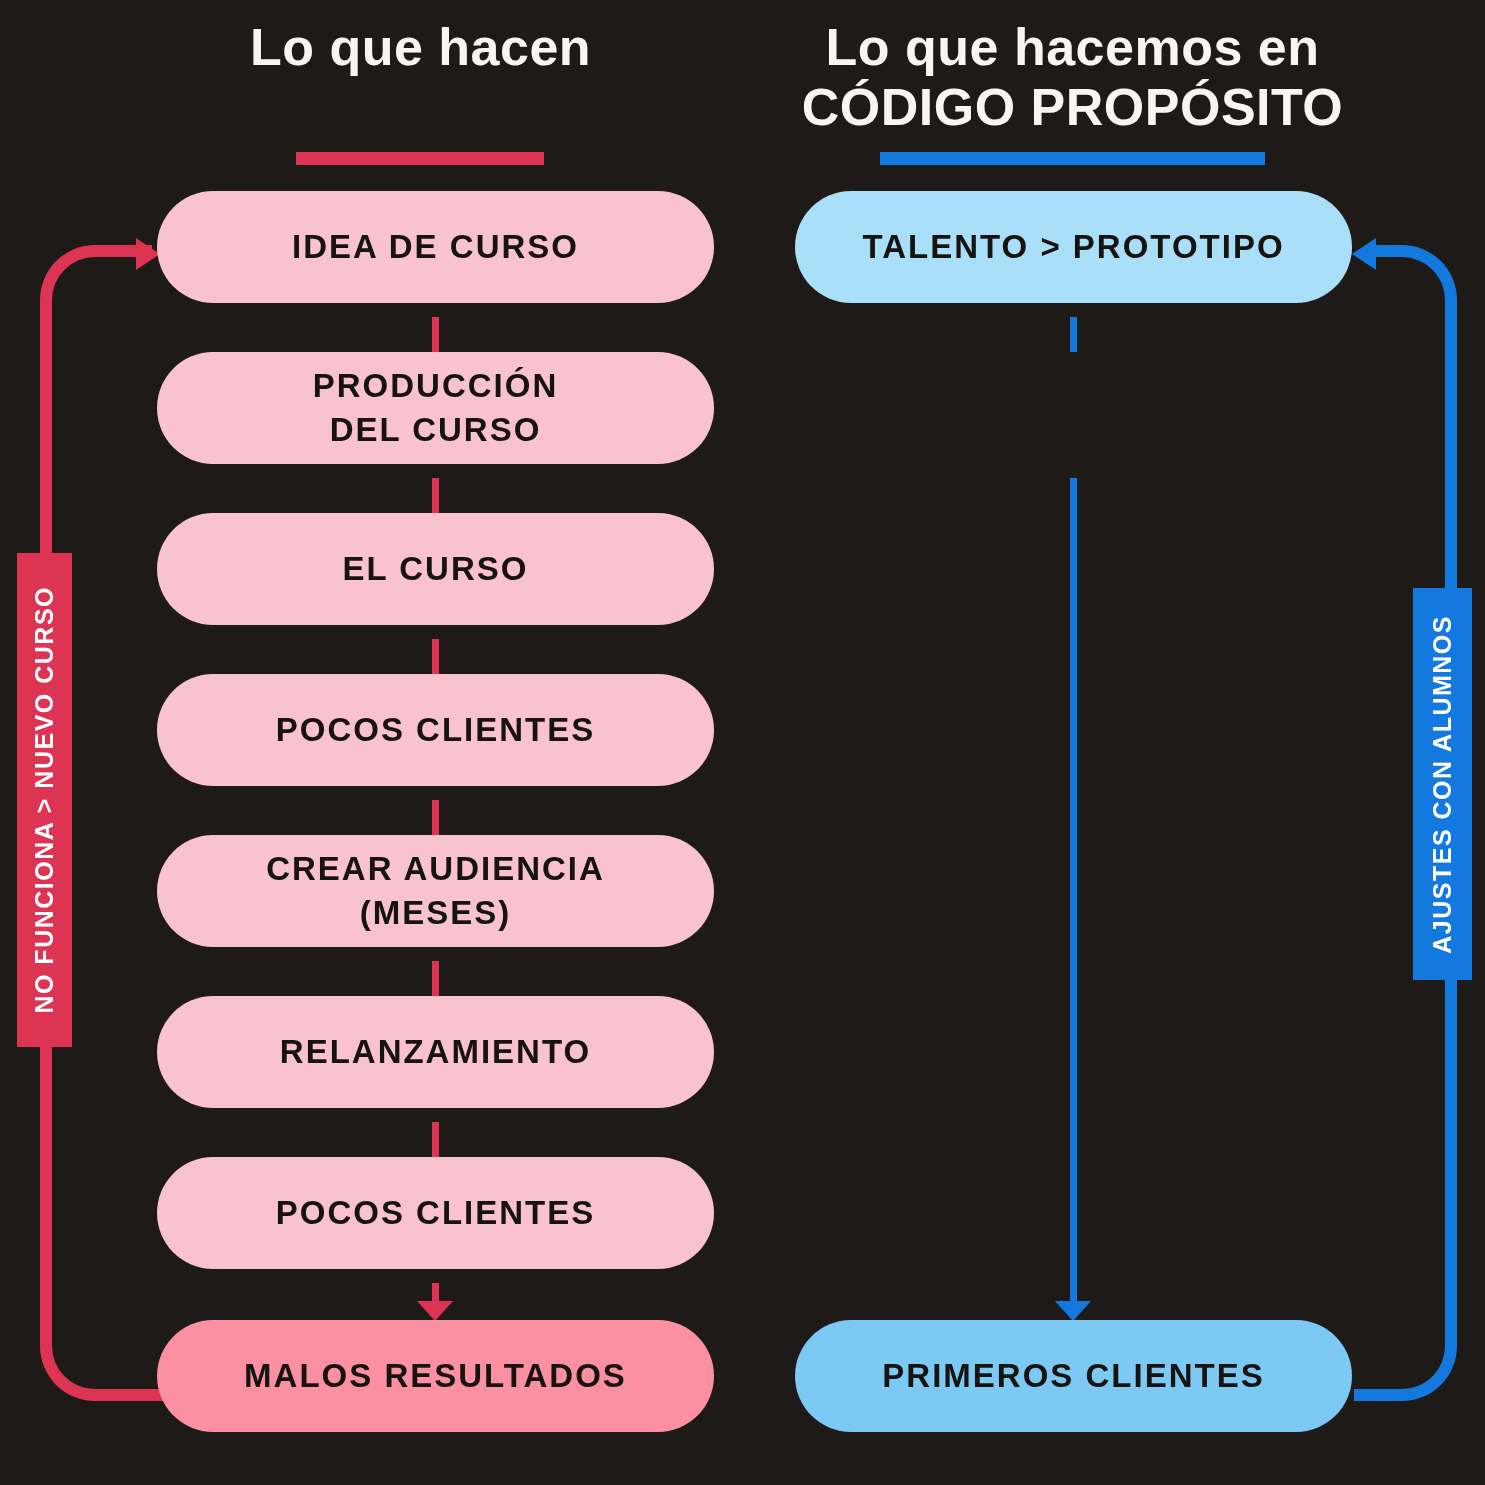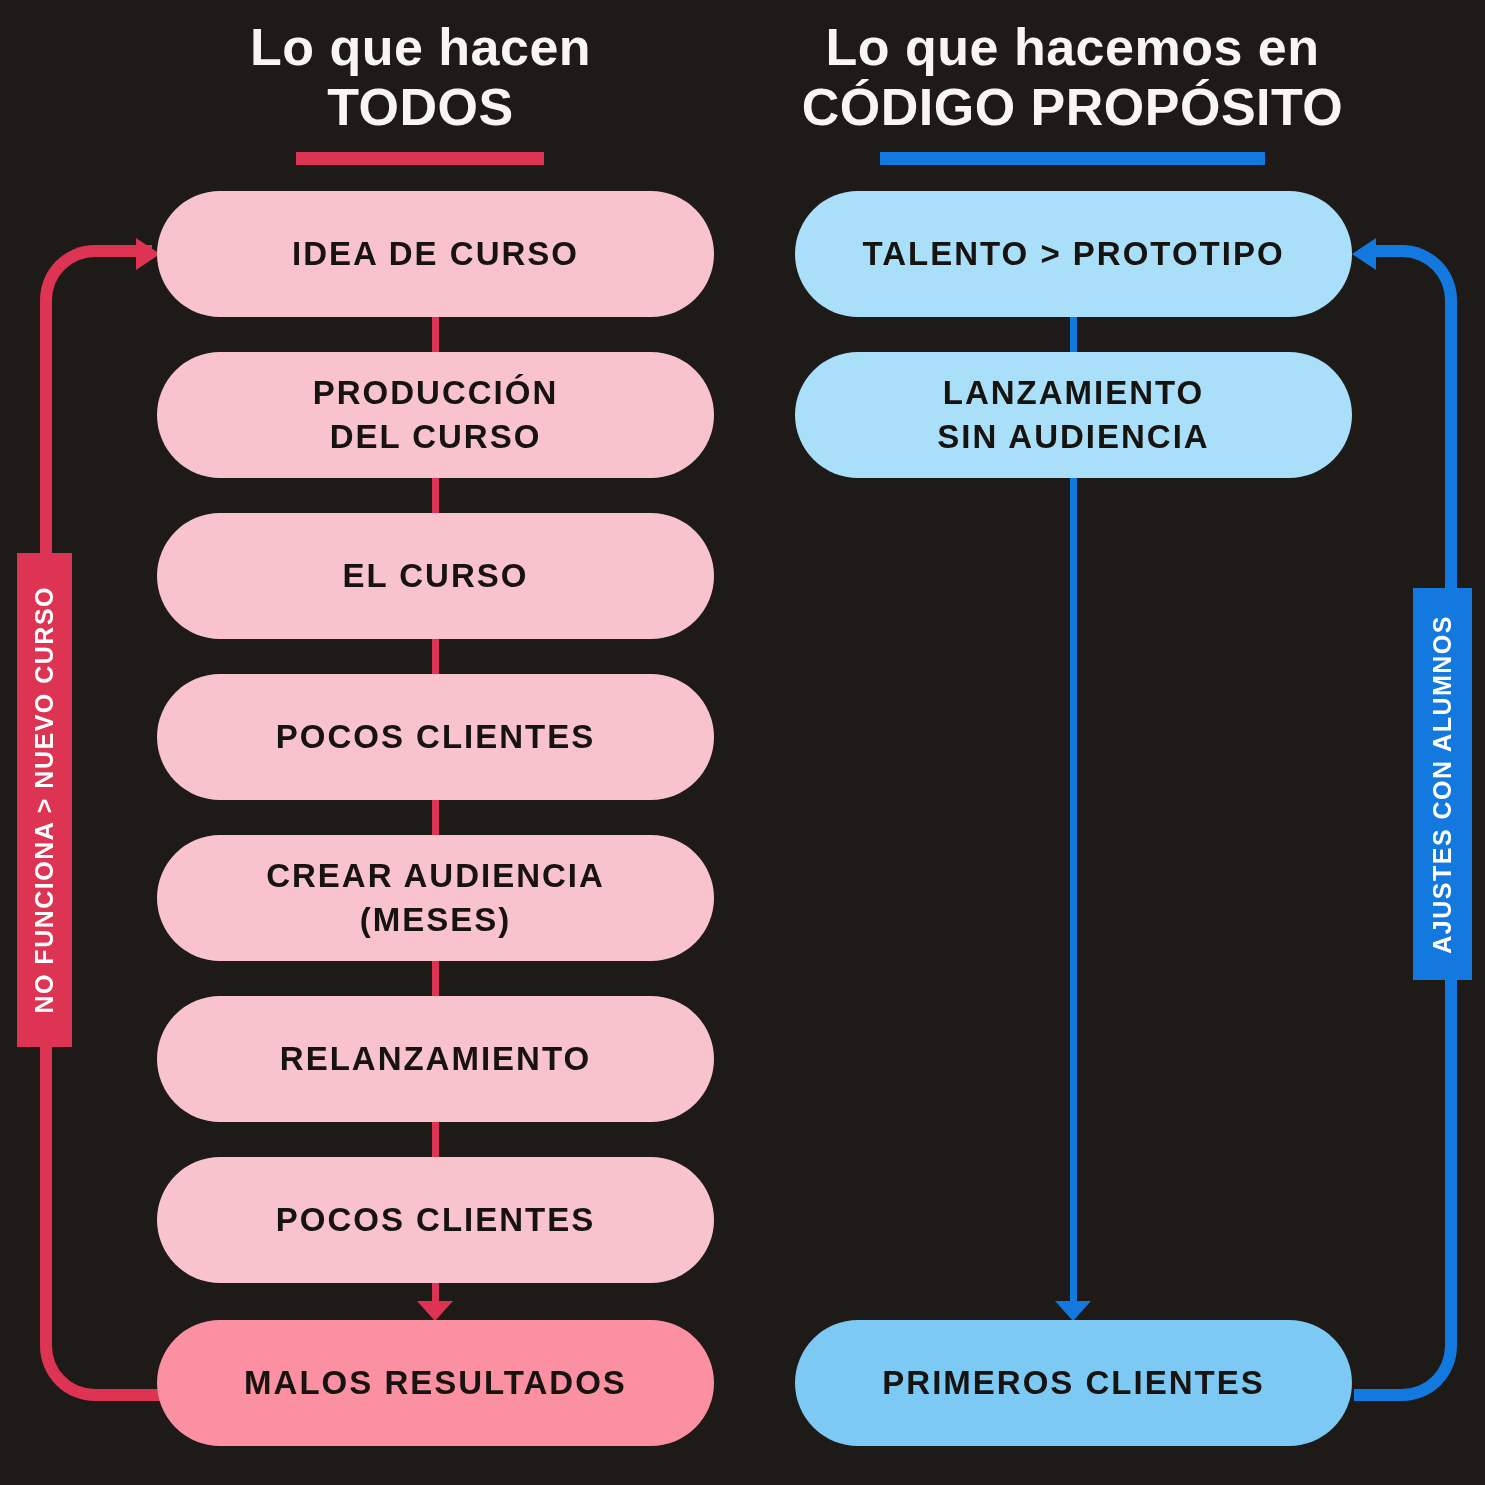--- a/index.html
+++ b/index.html
@@ -30,21 +30,21 @@
     margin:0;text-align:center;
     color:var(--title-text);
     font-size:52px;line-height:1.15;font-weight:700;
     letter-spacing:0.5px;
   }
   .title .tline{display:block;}
   .underline{position:absolute;top:152px;height:13px;}
   .red-bg{background:var(--red-accent);}
   .blue-bg{background:var(--blue-accent);}
   .step{
-    position:absolute;width:557px;height:126px;
+    position:absolute;width:557px;height:112px;
     border-radius:63px;
     display:flex;flex-direction:column;align-items:center;justify-content:center;
     color:var(--box-text);
     font-size:33px;font-weight:700;letter-spacing:2px;
     line-height:1.32;text-align:center;
     z-index:2;
   }
   .col-left .step, .pink{left:157px;background:var(--pink-box);}
   .pink-final{background:var(--pink-box-final) !important;}
   .blue{left:795px !important;background:var(--blue-box) !important;}
@@ -94,21 +94,20 @@
     white-space:nowrap;
   }
 </style>
 </head>
 <body>
 
 <div class="canvas">
 
   <h1 class="title" style="left:142px;">
     <span class="tline">Lo que hacen</span>
-    <span class="tline">TODOS</span>
   </h1>
   <div class="underline red-bg" style="left:296px;width:248px;"></div>
 
   <div class="loop-seg loop-left-top"></div>
   <div class="loop-seg loop-left-bottom"></div>
   <div class="tri tri-right-red" style="left:136px;top:238px;"></div>
   <div class="plate plate-left">
     <span class="vtext">NO FUNCIONA &gt; NUEVO CURSO</span>
   </div>
 
@@ -157,24 +156,20 @@
   <div class="loop-seg loop-right-top"></div>
   <div class="loop-seg loop-right-bottom"></div>
   <div class="tri tri-left-blue" style="left:1352px;top:238px;"></div>
   <div class="plate plate-right">
     <span class="vtext">AJUSTES CON ALUMNOS</span>
   </div>
 
   <div class="step blue" style="top:191px;">
     <span>TALENTO &gt; PROTOTIPO</span>
   </div>
-  <div class="step blue" style="top:352px;">
-    <span>LANZAMIENTO</span>
-    <span>SIN AUDIENCIA</span>
-  </div>
   <div class="step blue blue-final" style="top:1320px;">
     <span>PRIMEROS CLIENTES</span>
   </div>
 
   <div class="vline blue-bg" style="left:1070px;top:317px;height:35px;"></div>
   <div class="vline blue-bg" style="left:1070px;top:478px;height:825px;"></div>
   <div class="tri tri-down-blue" style="left:1055px;top:1301px;"></div>
 
 </div>
 

